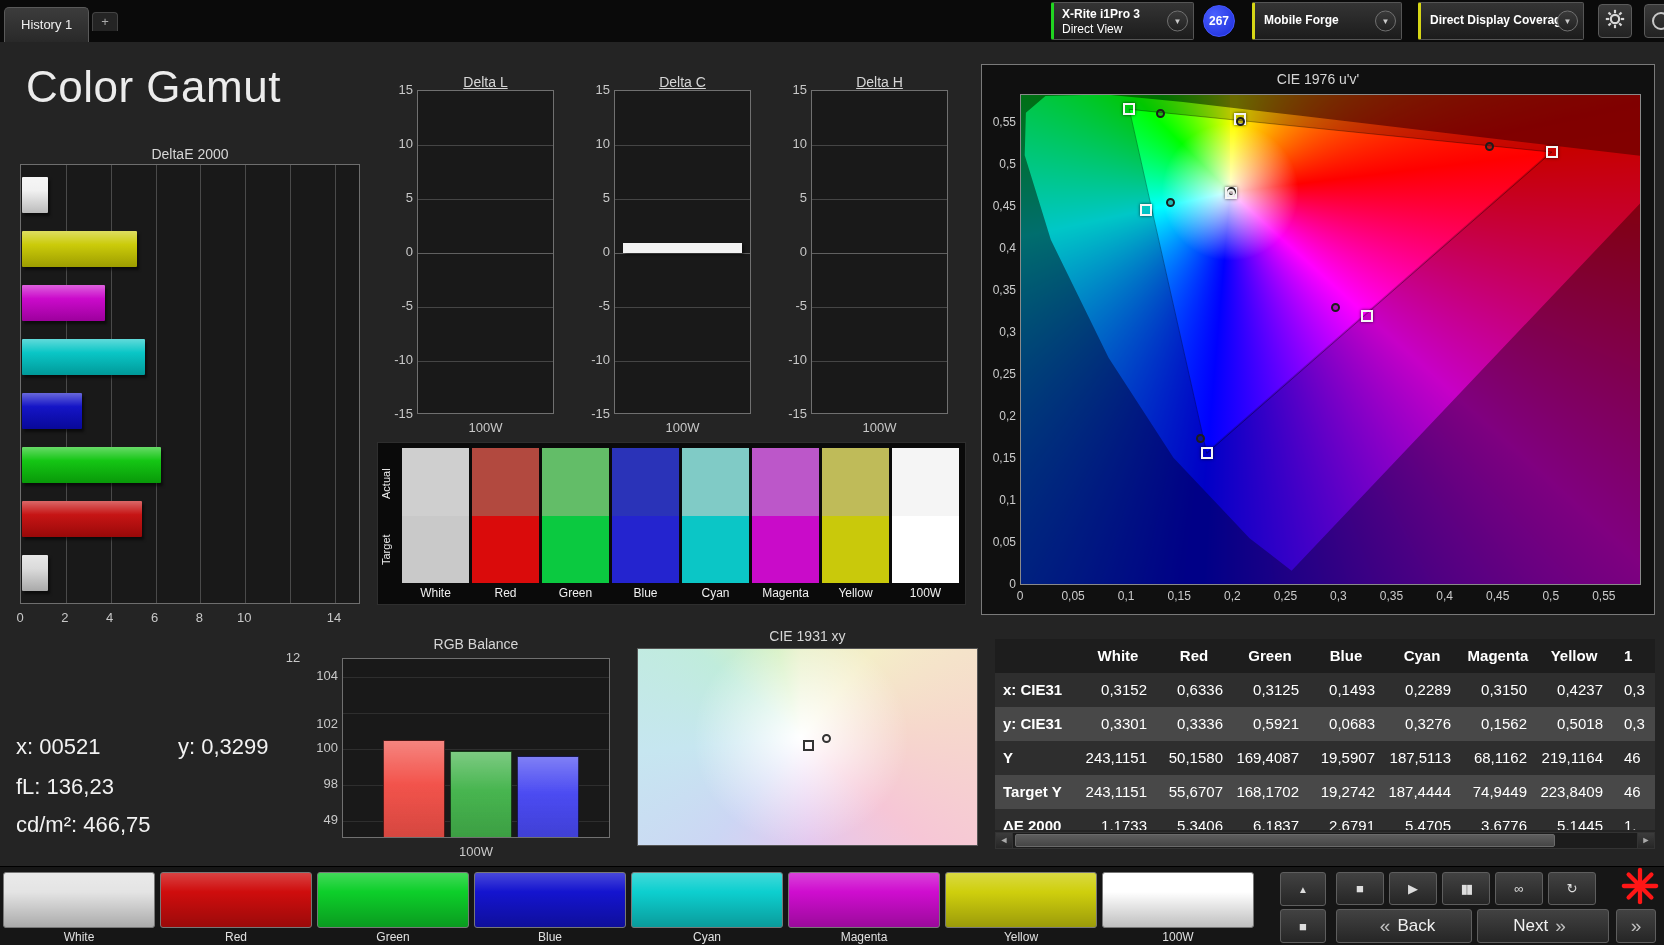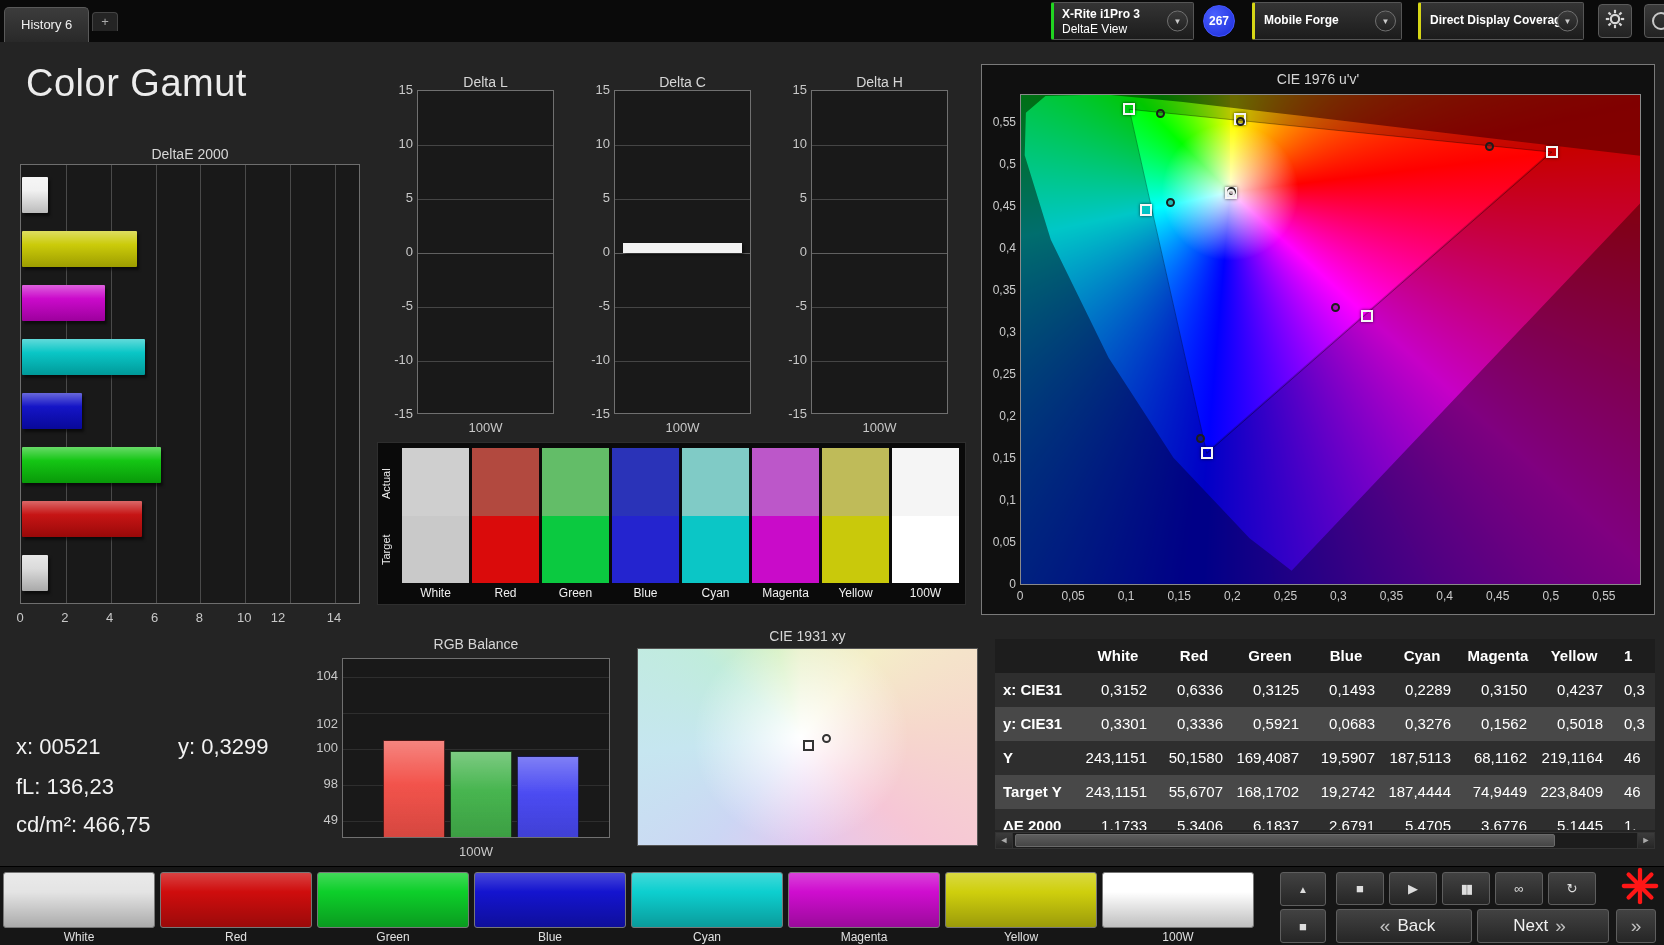--- a/index.html
+++ b/index.html
@@ -24,37 +24,37 @@
   .dd .l2 { font-size:12px; color:#fff; padding:0 32px 0 8px; line-height:15px; white-space:nowrap; }
   .dd .single { font-size:12px; font-weight:bold; color:#fff; padding:0 34px 0 9px; line-height:35px; white-space:nowrap; }
   #badge-655 { position:absolute; left:1203px; top:5px; width:32px; height:32px; border-radius:50%;
     background:radial-gradient(circle at 35% 30%, #4a60ff, #1b2bd8); border:1px solid #4455ff;
     color:#fff; font-size:12px; font-weight:bold; line-height:30px; text-align:center; }
   .iconbtn { position:absolute; top:4px; width:34px; height:34px; background:linear-gradient(#3a3a3a,#222);
     border:1px solid #5a5a5a; border-radius:4px; display:flex; align-items:center; justify-content:center; }
   #partial-circle { width:18px; height:18px; border:2px solid #c8c8c8; border-radius:50%; }
 
   
-  #page-title { position:absolute; left:26px; top:62px; font-size:38px; color:#ececec; letter-spacing:0.5px; }
+  #page-title { position:absolute; left:26px; top:62px; font-size:44px; color:#ececec; letter-spacing:0.5px; }
   #cr-title { position:absolute; left:15px; top:654px; font-size:30px; color:#ececec; }
   .cr-text { position:absolute; font-size:22px; color:#f2f2f2; }
 
   
   #de-title { position:absolute; left:20px; top:146px; width:340px; text-align:center; font-size:14px; color:#d6d6d6; }
   #de-plot { position:absolute; left:20px; top:164px; width:340px; height:440px; background:#191919;
     border:1px solid #6e6e6e; overflow:hidden; }
   .vgrid { position:absolute; top:0; bottom:0; width:1px; background:#4a4a4a; }
   .de-bar { position:absolute; left:1px; height:36px; border-radius:1px;
     background-image:linear-gradient(rgba(255,255,255,0.38), rgba(255,255,255,0.04) 38%, rgba(0,0,0,0.22));
     box-shadow:2px 3px 3px rgba(0,0,0,0.55); }
   #de-xticks { position:absolute; left:20px; top:610px; width:340px; height:16px; }
   .de-xtick { position:absolute; transform:translateX(-50%); font-size:13px; color:#c8c8c8; }
 
   
-  .dl-title { position:absolute; top:74px; width:137px; text-align:center; font-size:14px; color:#d6d6d6; }
+  .dl-title { position:absolute; top:74px; width:137px; text-align:center; font-size:14px; color:#d6d6d6;text-decoration:underline; }
   .dl-plot { position:absolute; top:90px; width:137px; height:324px; background:#191919; border:1px solid #707070; overflow:hidden; }
   .hgrid { position:absolute; left:0; right:0; height:1px; background:#454545; }
   .hgrid.zero { background:#606060; }
   .dl-ytick { position:absolute; width:32px; text-align:right; font-size:13px; color:#c8c8c8; }
   .dl-xlabel { position:absolute; top:420px; width:137px; text-align:center; font-size:13px; color:#c8c8c8; }
   .dl-bar { position:absolute; left:8px; right:8px; box-shadow:2px 2px 3px rgba(0,0,0,0.5); }
 
   
   #strip { position:absolute; left:377px; top:442px; width:589px; height:163px; background:#0a0a0a; border:1px solid #2e2e2e; }
   .strip-rowlabel { position:absolute; left:2px; width:18px; height:66px; font-size:11px; color:#ededed;
@@ -141,26 +141,26 @@
   .chev { color:#c0c0c0; font-size:19px; margin:0 7px; }
   .navlabel { font-size:17px; color:#f0f0f0; }
   #stop-flag { position:absolute; left:1618px; top:0px; width:44px; height:42px; display:flex; align-items:center; justify-content:center; }
 </style>
 </head>
 <body>
 
 <div id="app">
 
   <div id="topbar">
-    <div id="history-tab">History 6</div>
+    <div id="history-tab">History 1</div>
     <div id="add-tab">+</div>
 
     <div class="dd" id="dd-meter" style="left:1051px; width:143px; border-left-color:#21d421;">
       <div class="l1">X-Rite i1Pro 3</div>
-      <div class="l2">DeltaE View</div>
+      <div class="l2">Direct View</div>
       <div class="dd-arrow">▼</div>
     </div>
 
     <div id="badge-655">267</div>
 
     <div class="dd" id="dd-pattern" style="left:1252px; width:150px; border-left-color:#d6d616;">
       <div class="single">Mobile Forge</div>
       <div class="dd-arrow">▼</div>
     </div>
 
@@ -211,21 +211,21 @@
       <div class="de-bar" style="top: 336px; width: 119.769px; background-color: rgb(196, 11, 11);"></div>
       <div class="de-bar" style="top: 390px; width: 26.2414px; background-color: rgb(217, 217, 217);"></div>
     </div>
   <div id="de-xticks">
       <div class="de-xtick" style="left: 0px;">0</div>
       <div class="de-xtick" style="left: 44.8571px;">2</div>
       <div class="de-xtick" style="left: 89.7143px;">4</div>
       <div class="de-xtick" style="left: 134.571px;">6</div>
       <div class="de-xtick" style="left: 179.429px;">8</div>
       <div class="de-xtick" style="left: 224.286px;">10</div>
-      <div class="de-xtick" style="left: 258px;">12</div>
+      <div class="de-xtick" style="left: 273px; margin-top: 40px;">12</div>
       <div class="de-xtick" style="left: 314px;">14</div>
     </div>
 
   <div id="strip">
     <div class="strip-rowlabel" id="lbl-actual">Actual</div>
     <div class="strip-rowlabel" id="lbl-target">Target</div>
     <div id="strip-cols">
         <div class="strip-col">
           <div class="sw" style="background: rgb(207, 207, 207);"></div>
           <div class="sw" style="background: rgb(201, 201, 201);"></div>

